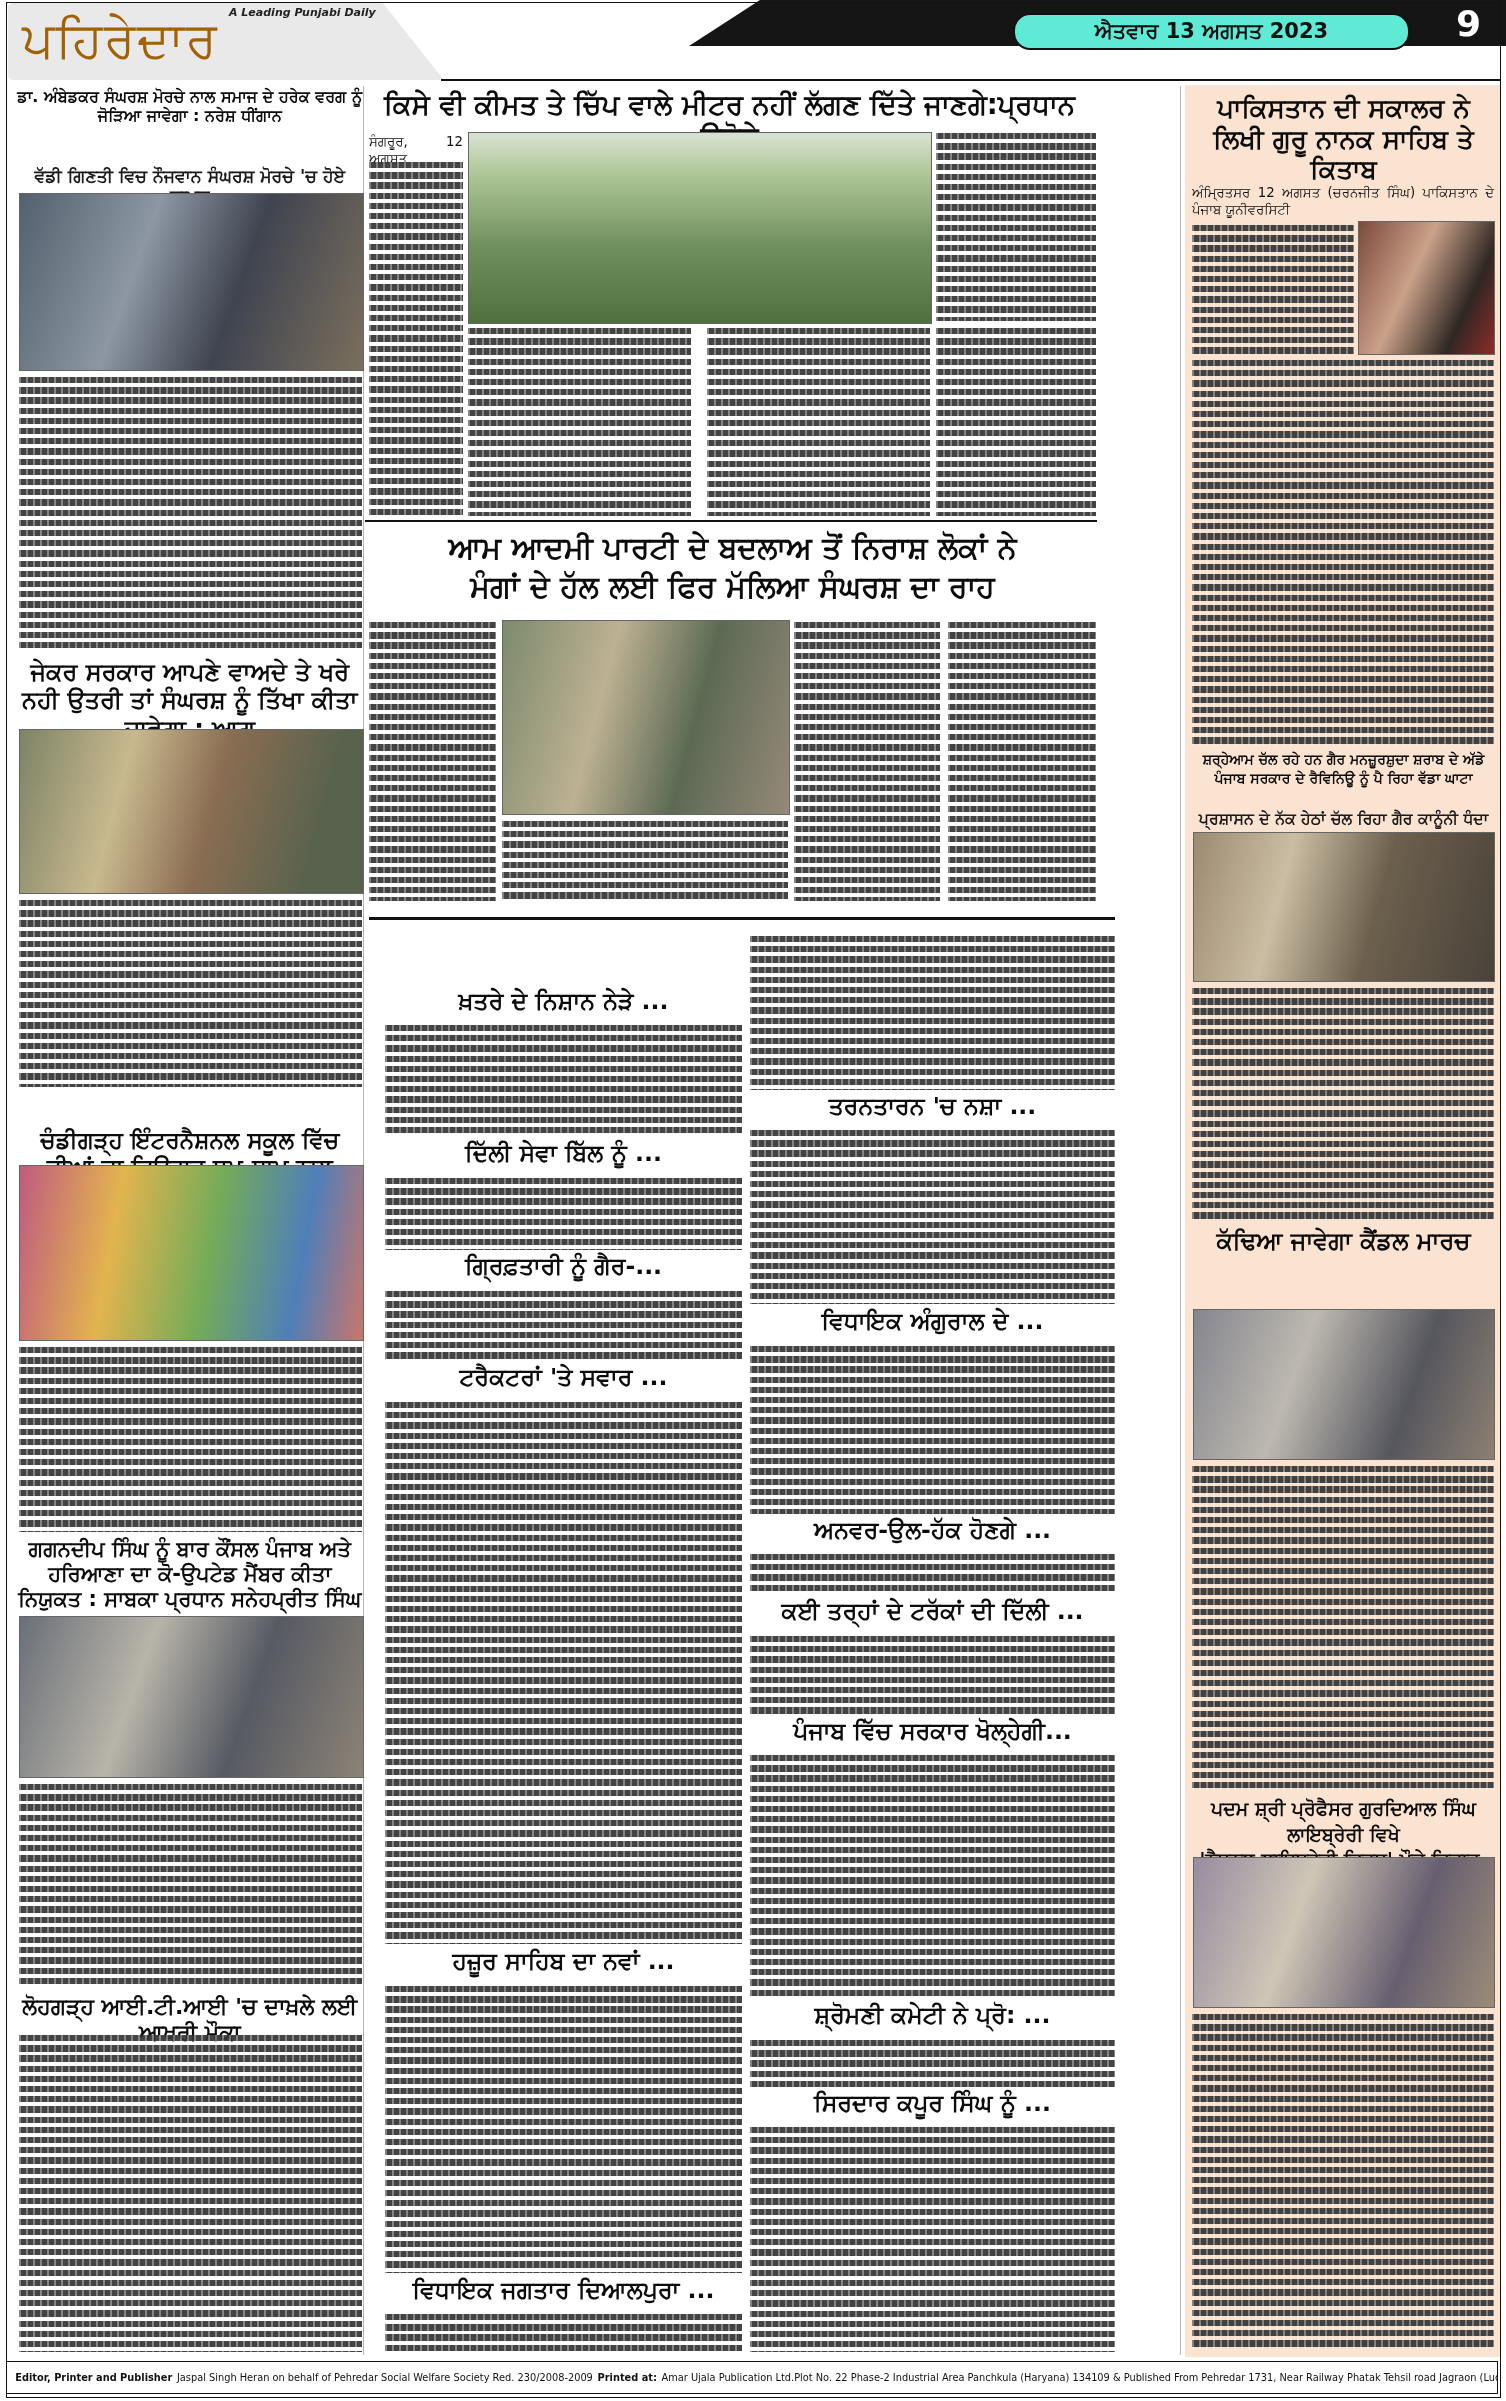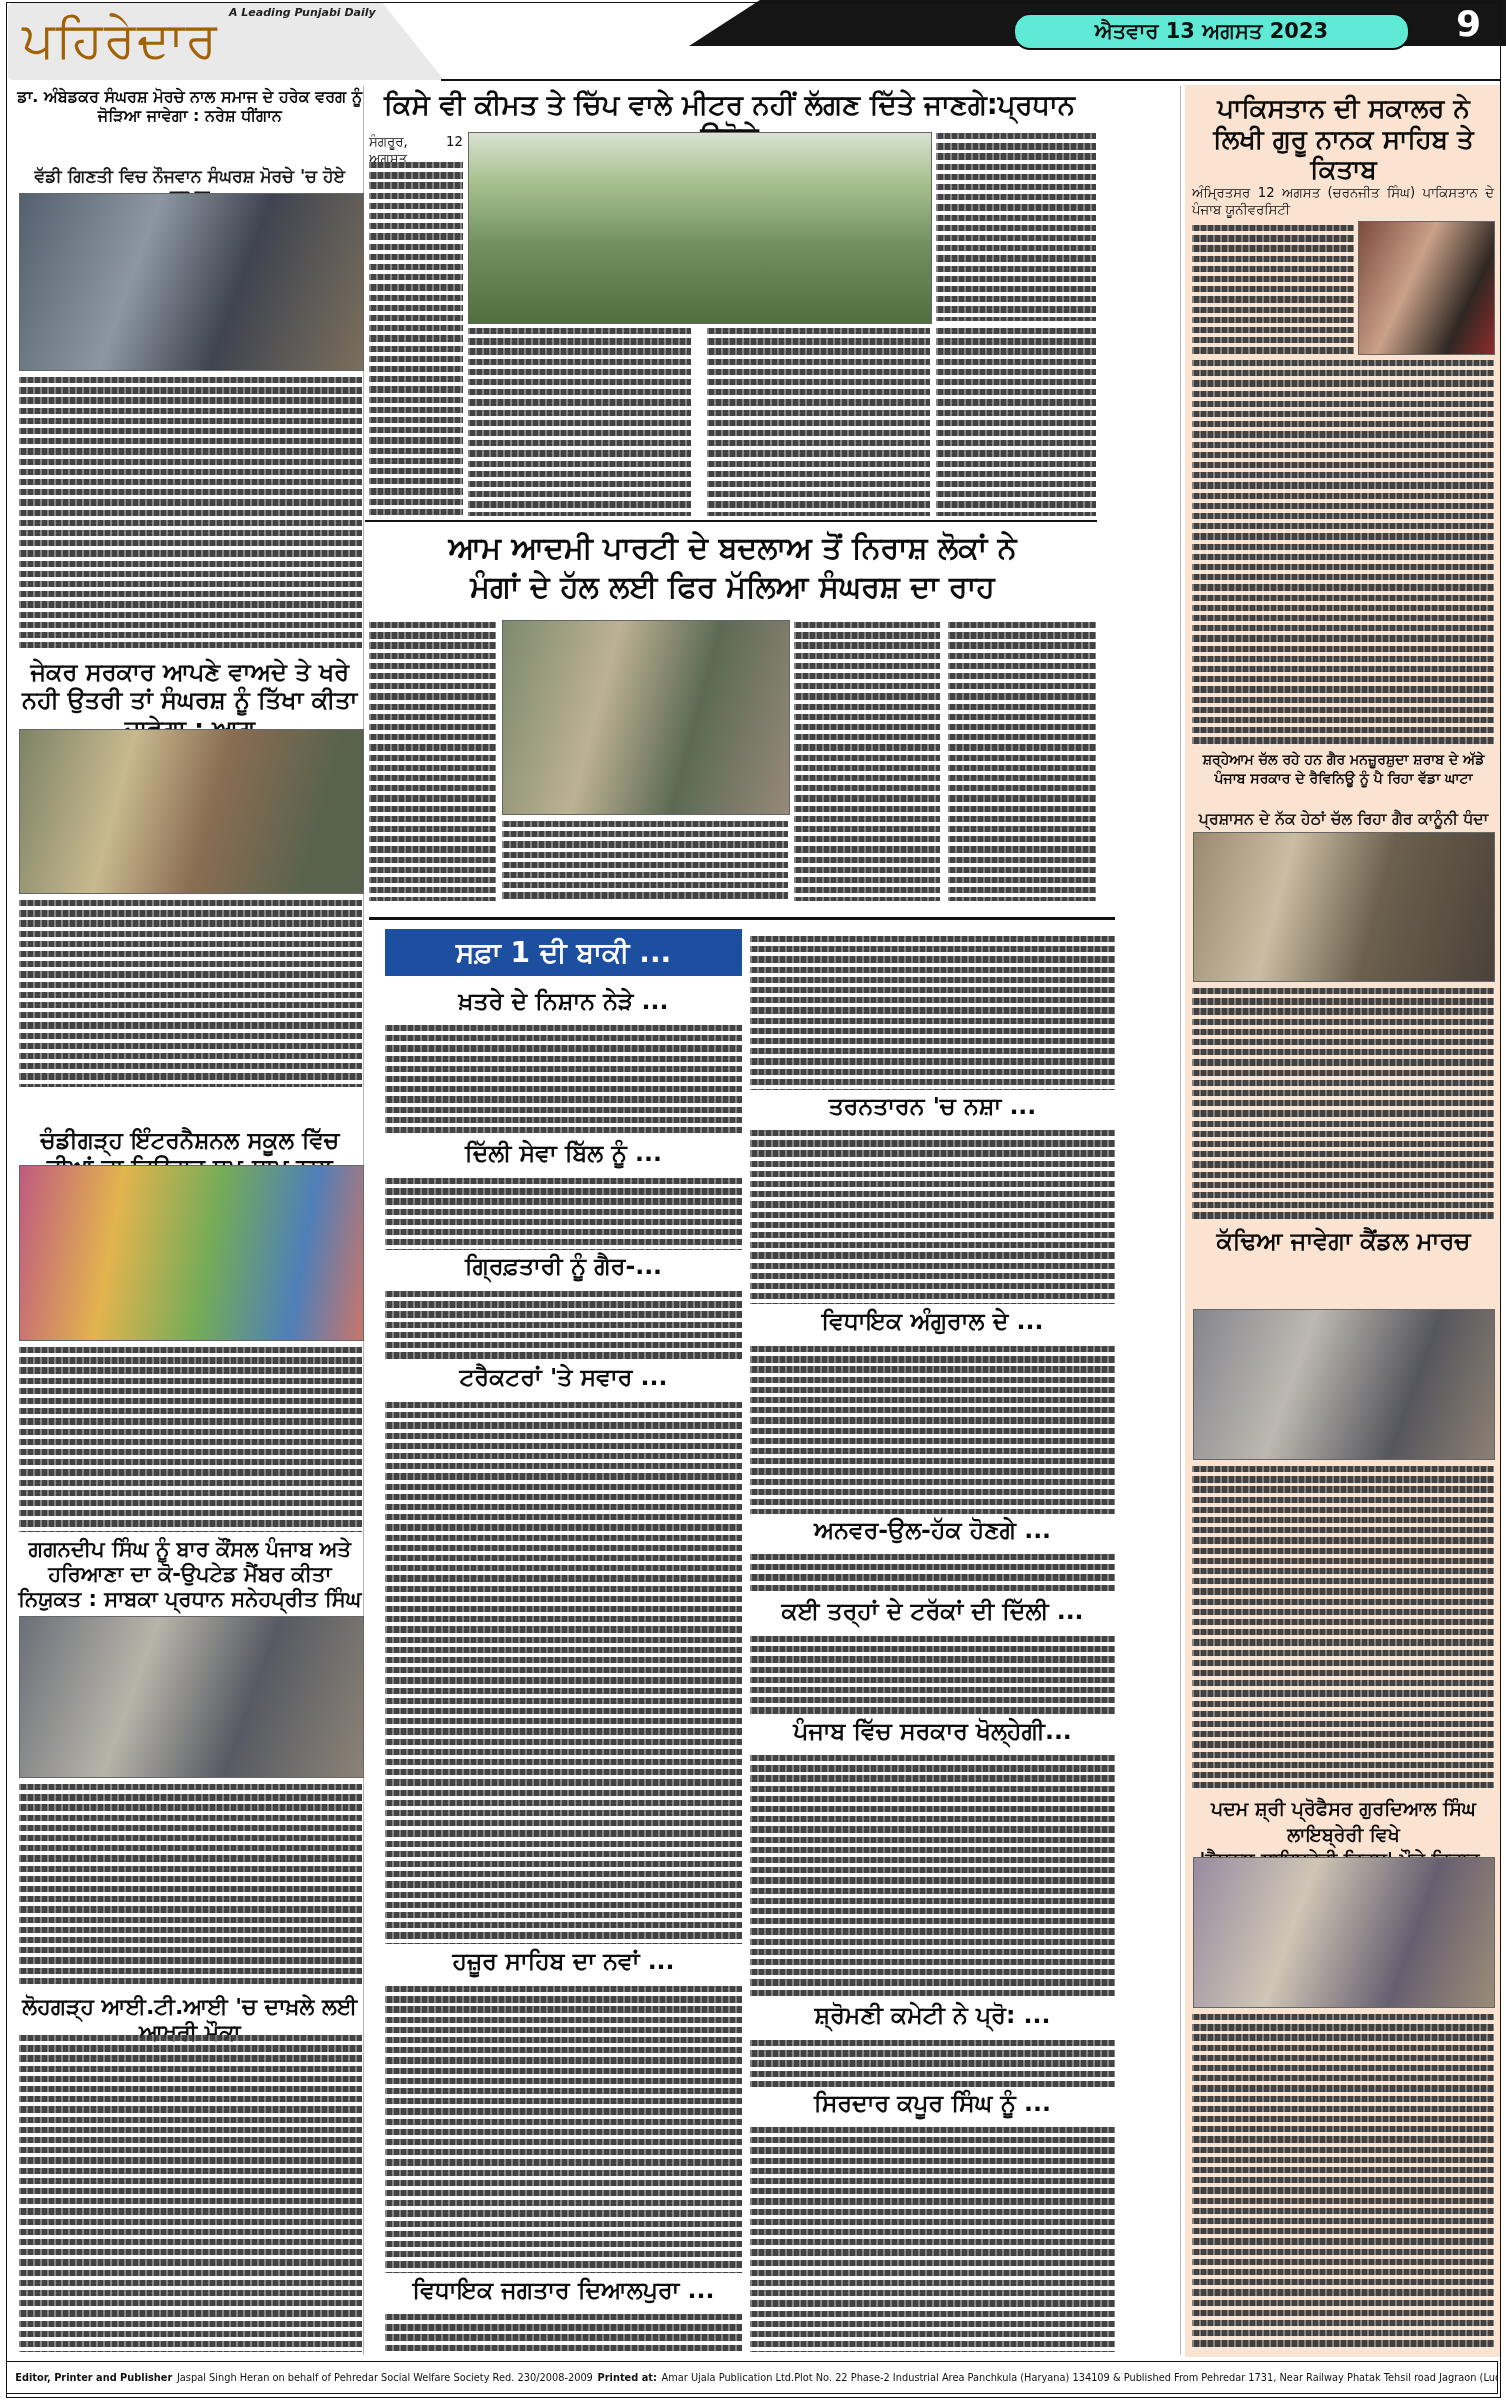--- a/index.html
+++ b/index.html
@@ -89,21 +89,20 @@
     <div>ਆਮ ਆਦਮੀ ਪਾਰਟੀ ਦੇ ਬਦਲਾਅ ਤੋਂ ਨਿਰਾਸ਼ ਲੋਕਾਂ ਨੇ</div>
     <div>ਮੰਗਾਂ ਦੇ ਹੱਲ ਲਈ ਫਿਰ ਮੱਲਿਆ ਸੰਘਰਸ਼ ਦਾ ਰਾਹ</div>
   </div>
   <div class="abs photo" style="left:502px;top:620px;width:286px;height:193px;background:linear-gradient(105deg,#7d8a6c 0%,#bdb193 35%,#5c6a53 65%,#96897a 100%);"></div>
   <div class="abs tx" style="left:369px;top:622px;width:127px;height:279px;"></div>
   <div class="abs tx" style="left:794px;top:622px;width:146px;height:279px;"></div>
   <div class="abs tx" style="left:948px;top:622px;width:148px;height:279px;"></div>
   <div class="abs tx" style="left:502px;top:821px;width:286px;height:79px;"></div>
 
   <div class="abs hrule" style="left:369px;top:917px;width:746px;height:3.1px;"></div>
-  <div class="abs banner" style="left:385px;top:929px;width:357px;height:47px;font-size:28px;">ਸਫ਼ਾ 1 ਦੀ ਬਾਕੀ ...</div>
 
   <div class="abs hl" style="left:385px;top:988px;width:357px;font-size:23.6px;">ਖ਼ਤਰੇ ਦੇ ਨਿਸ਼ਾਨ ਨੇੜੇ ...</div>
   <div class="abs tx" style="left:385px;top:1025px;width:357px;height:110px;"></div>
   <div class="abs hl" style="left:385px;top:1140px;width:357px;font-size:23.6px;">ਦਿੱਲੀ ਸੇਵਾ ਬਿੱਲ ਨੂੰ ...</div>
   <div class="abs tx" style="left:385px;top:1178px;width:357px;height:72px;"></div>
   <div class="abs hl" style="left:385px;top:1253px;width:357px;font-size:23.6px;">ਗ੍ਰਿਫ਼ਤਾਰੀ ਨੂੰ ਗੈਰ-...</div>
   <div class="abs tx" style="left:385px;top:1291px;width:357px;height:71px;"></div>
   <div class="abs hl" style="left:385px;top:1364px;width:357px;font-size:23.6px;">ਟਰੈਕਟਰਾਂ 'ਤੇ ਸਵਾਰ ...</div>
   <div class="abs tx" style="left:385px;top:1402px;width:357px;height:542px;"></div>
   <div class="abs hl" style="left:385px;top:1948px;width:357px;font-size:23.6px;">ਹਜ਼ੂਰ ਸਾਹਿਬ ਦਾ ਨਵਾਂ ...</div>

